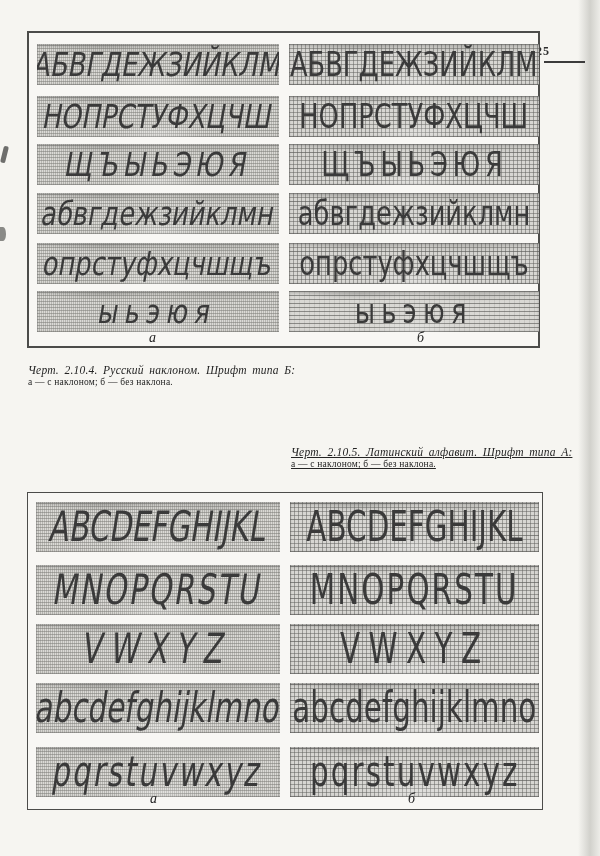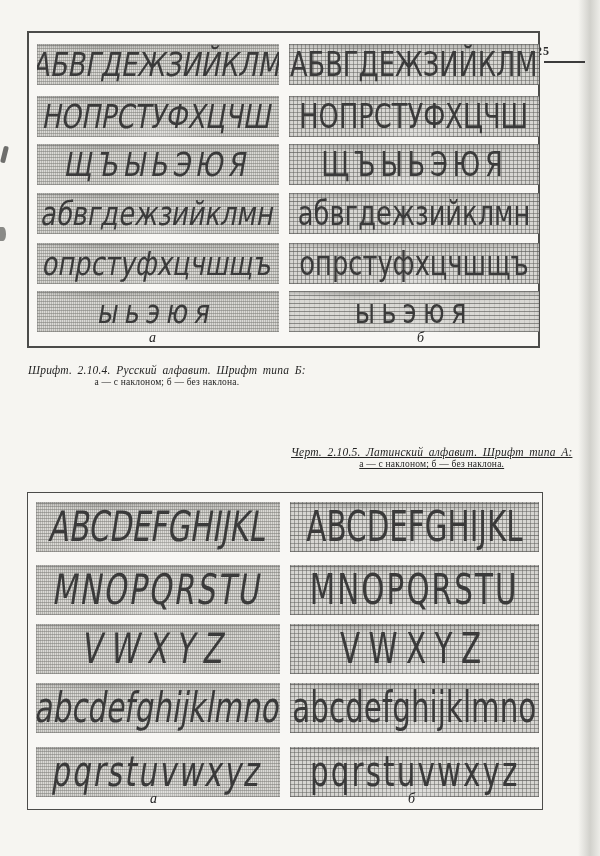--- a/index.html
+++ b/index.html
@@ -91,21 +91,21 @@
   .fig1 .label-a{left:120px;}
   .fig1 .label-b{left:388px;}
   .fig2 .label-a{left:122px;bottom:3px;}
   .fig2 .label-b{left:380px;bottom:3px;}
   
   .caption{position:absolute;color:#242424;}
   .caption .line1{
     font-style:italic;font-size:11.5px;letter-spacing:.2px;word-spacing:2.5px;
     white-space:nowrap;
   }
-  .caption .line2{font-size:9.5px;letter-spacing:.2px;margin-top:1px;white-space:nowrap;text-align:center;}
+  .caption .line2{font-size:9.5px;letter-spacing:.2px;margin-top:1px;white-space:nowrap;}
   .cap1{left:28px;top:364px;}
   .cap2{left:291px;top:446px;text-decoration:underline;}
 </style>
 </head>
 <body>
 
 <div class="edge-band"></div>
 <div class="mark1"></div>
 <div class="mark2"></div>
 
@@ -151,21 +151,21 @@
       </div>
     <div class="strip r6 pat-lines upright">
         <span class="glyphs lsp8">ыьэюя</span>
       </div>
   </div>
   <div class="col-label label-a">а</div>
   <div class="col-label label-b">б</div>
 </div>
 
 <div class="caption cap1">
-  <div class="line1">Шрифт. 2.10.4. Русский алфавит. Шрифт типа Б:</div>
+  <div class="line1">Черт. 2.10.4. Русский наклоном. Шрифт типа Б:</div>
   <div class="line2">а — с наклоном; б — без наклона.</div>
 </div>
 
 <div class="caption cap2">
   <div class="line1">Черт. 2.10.5. Латинский алфавит. Шрифт типа А:</div>
   <div class="line2">а — с наклоном; б — без наклона.</div>
 </div>
 
 <div class="fig fig2">
   <div class="col col-a">

